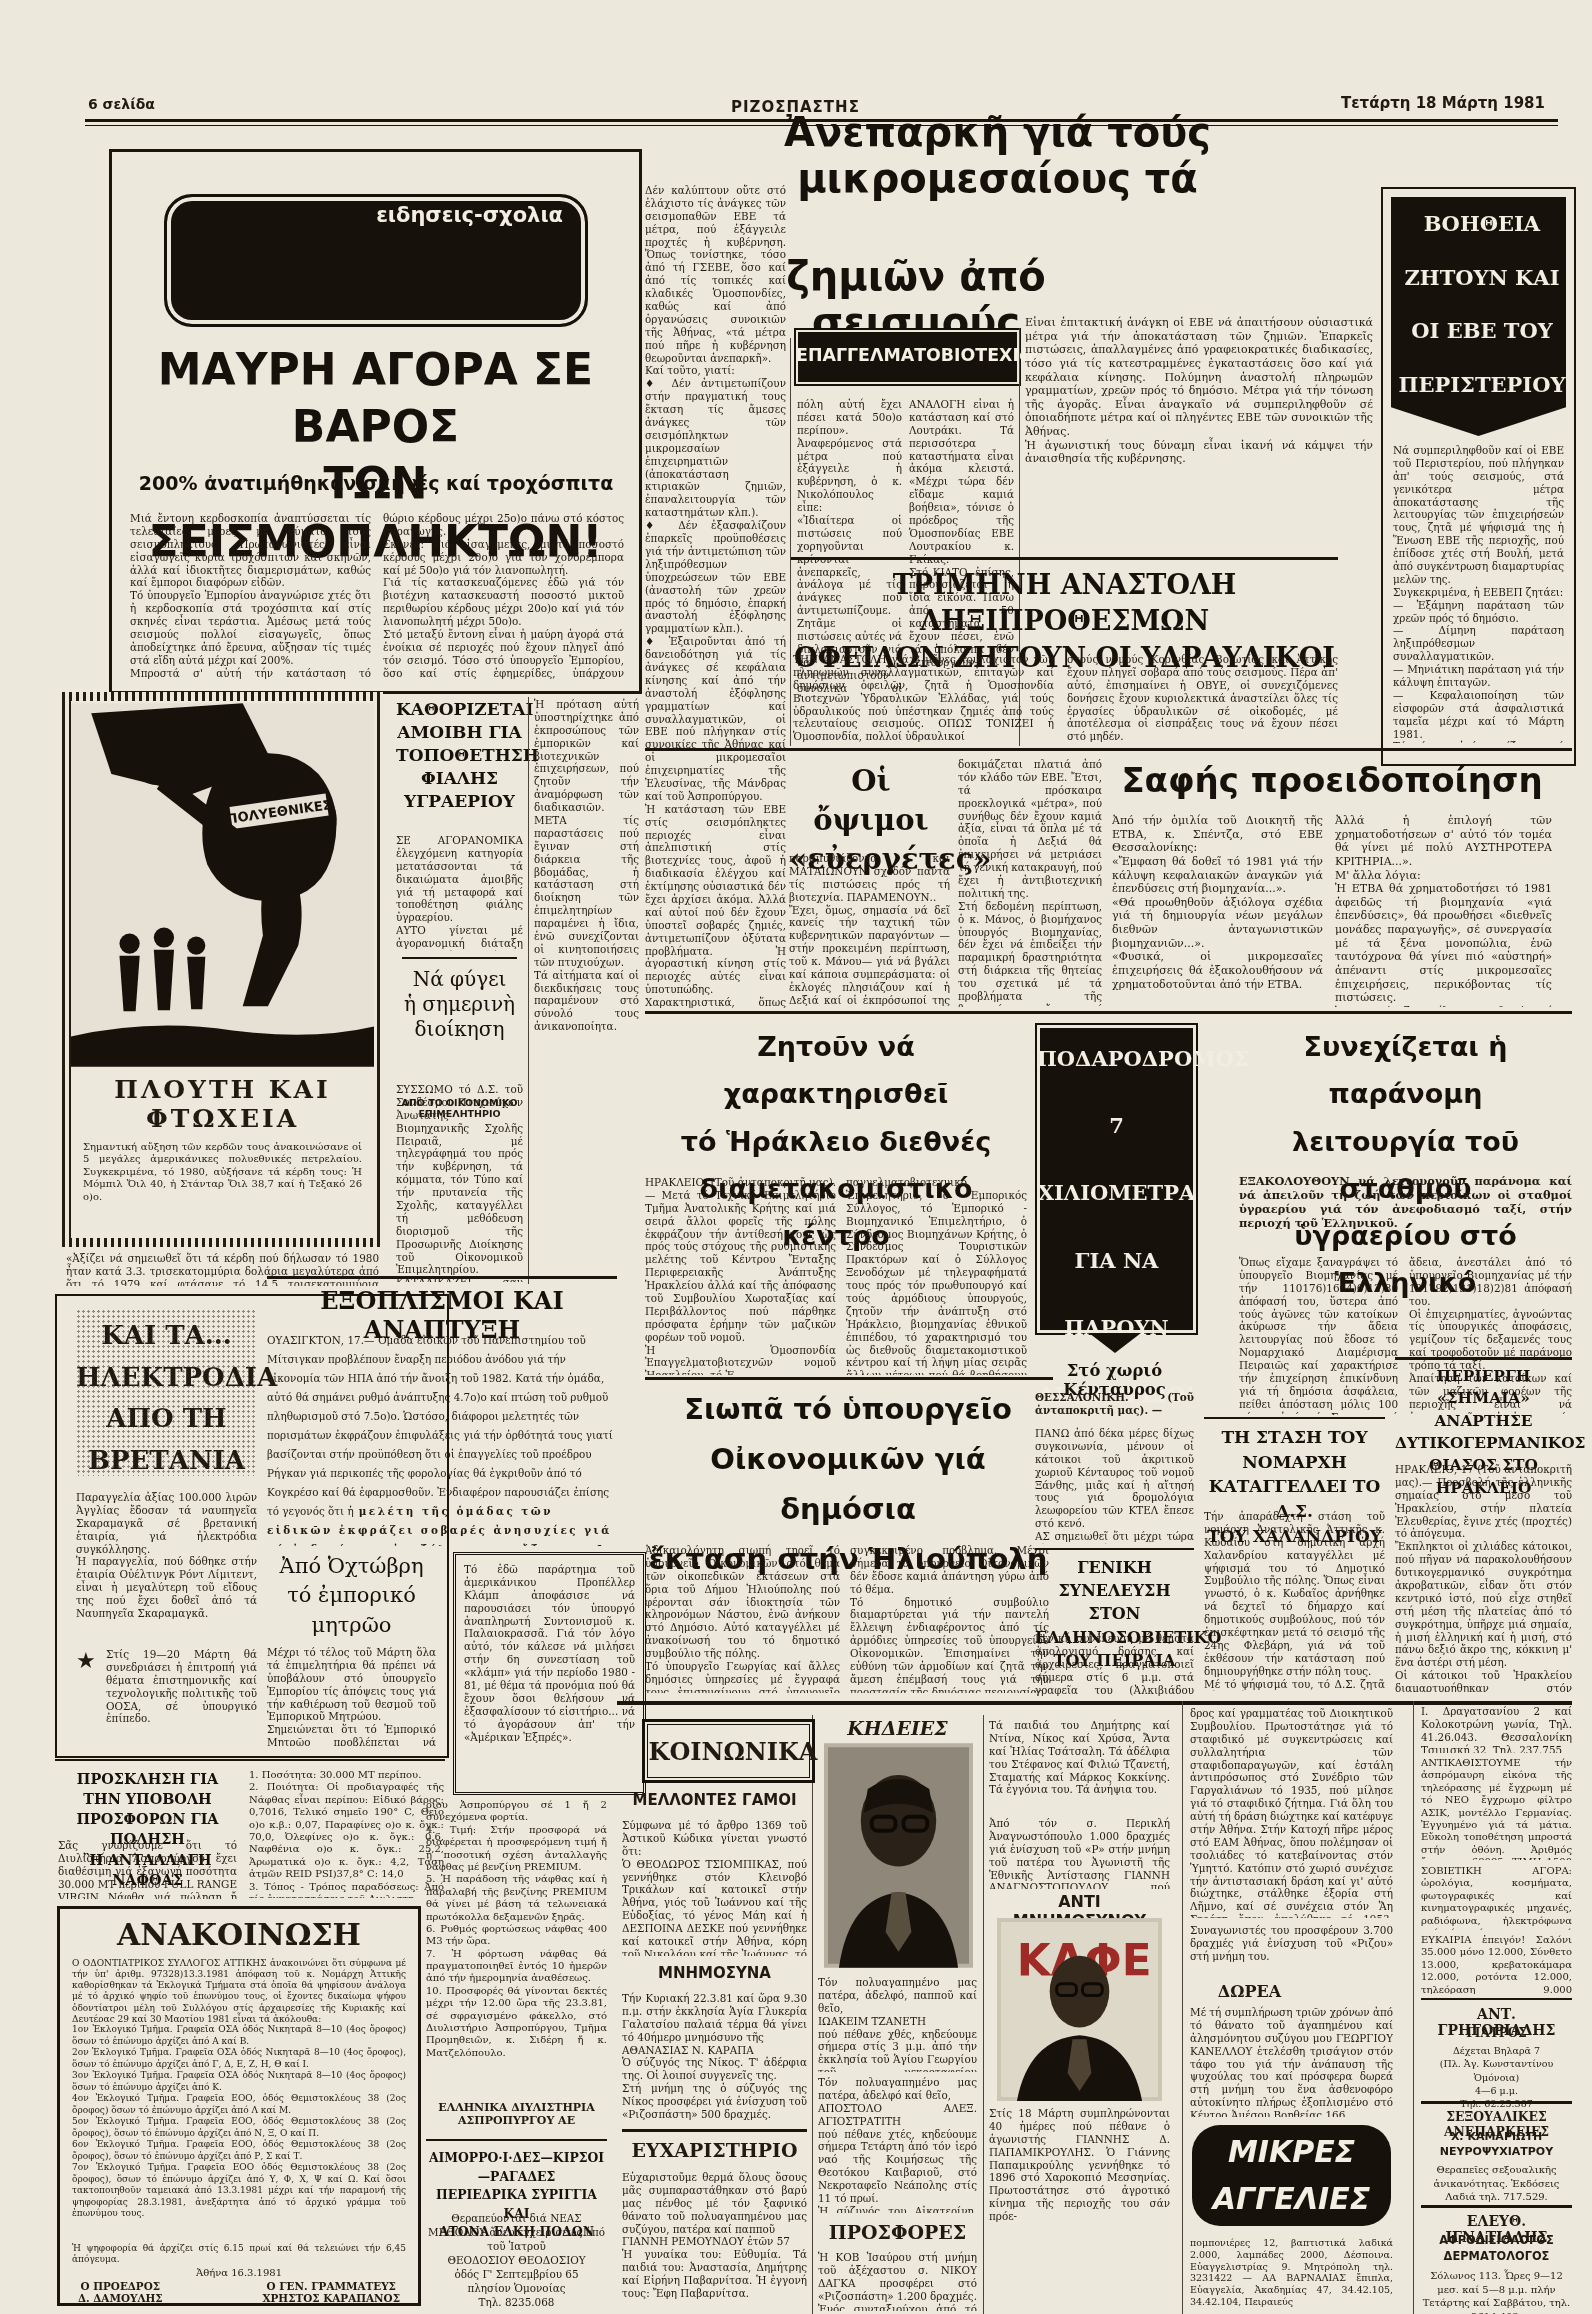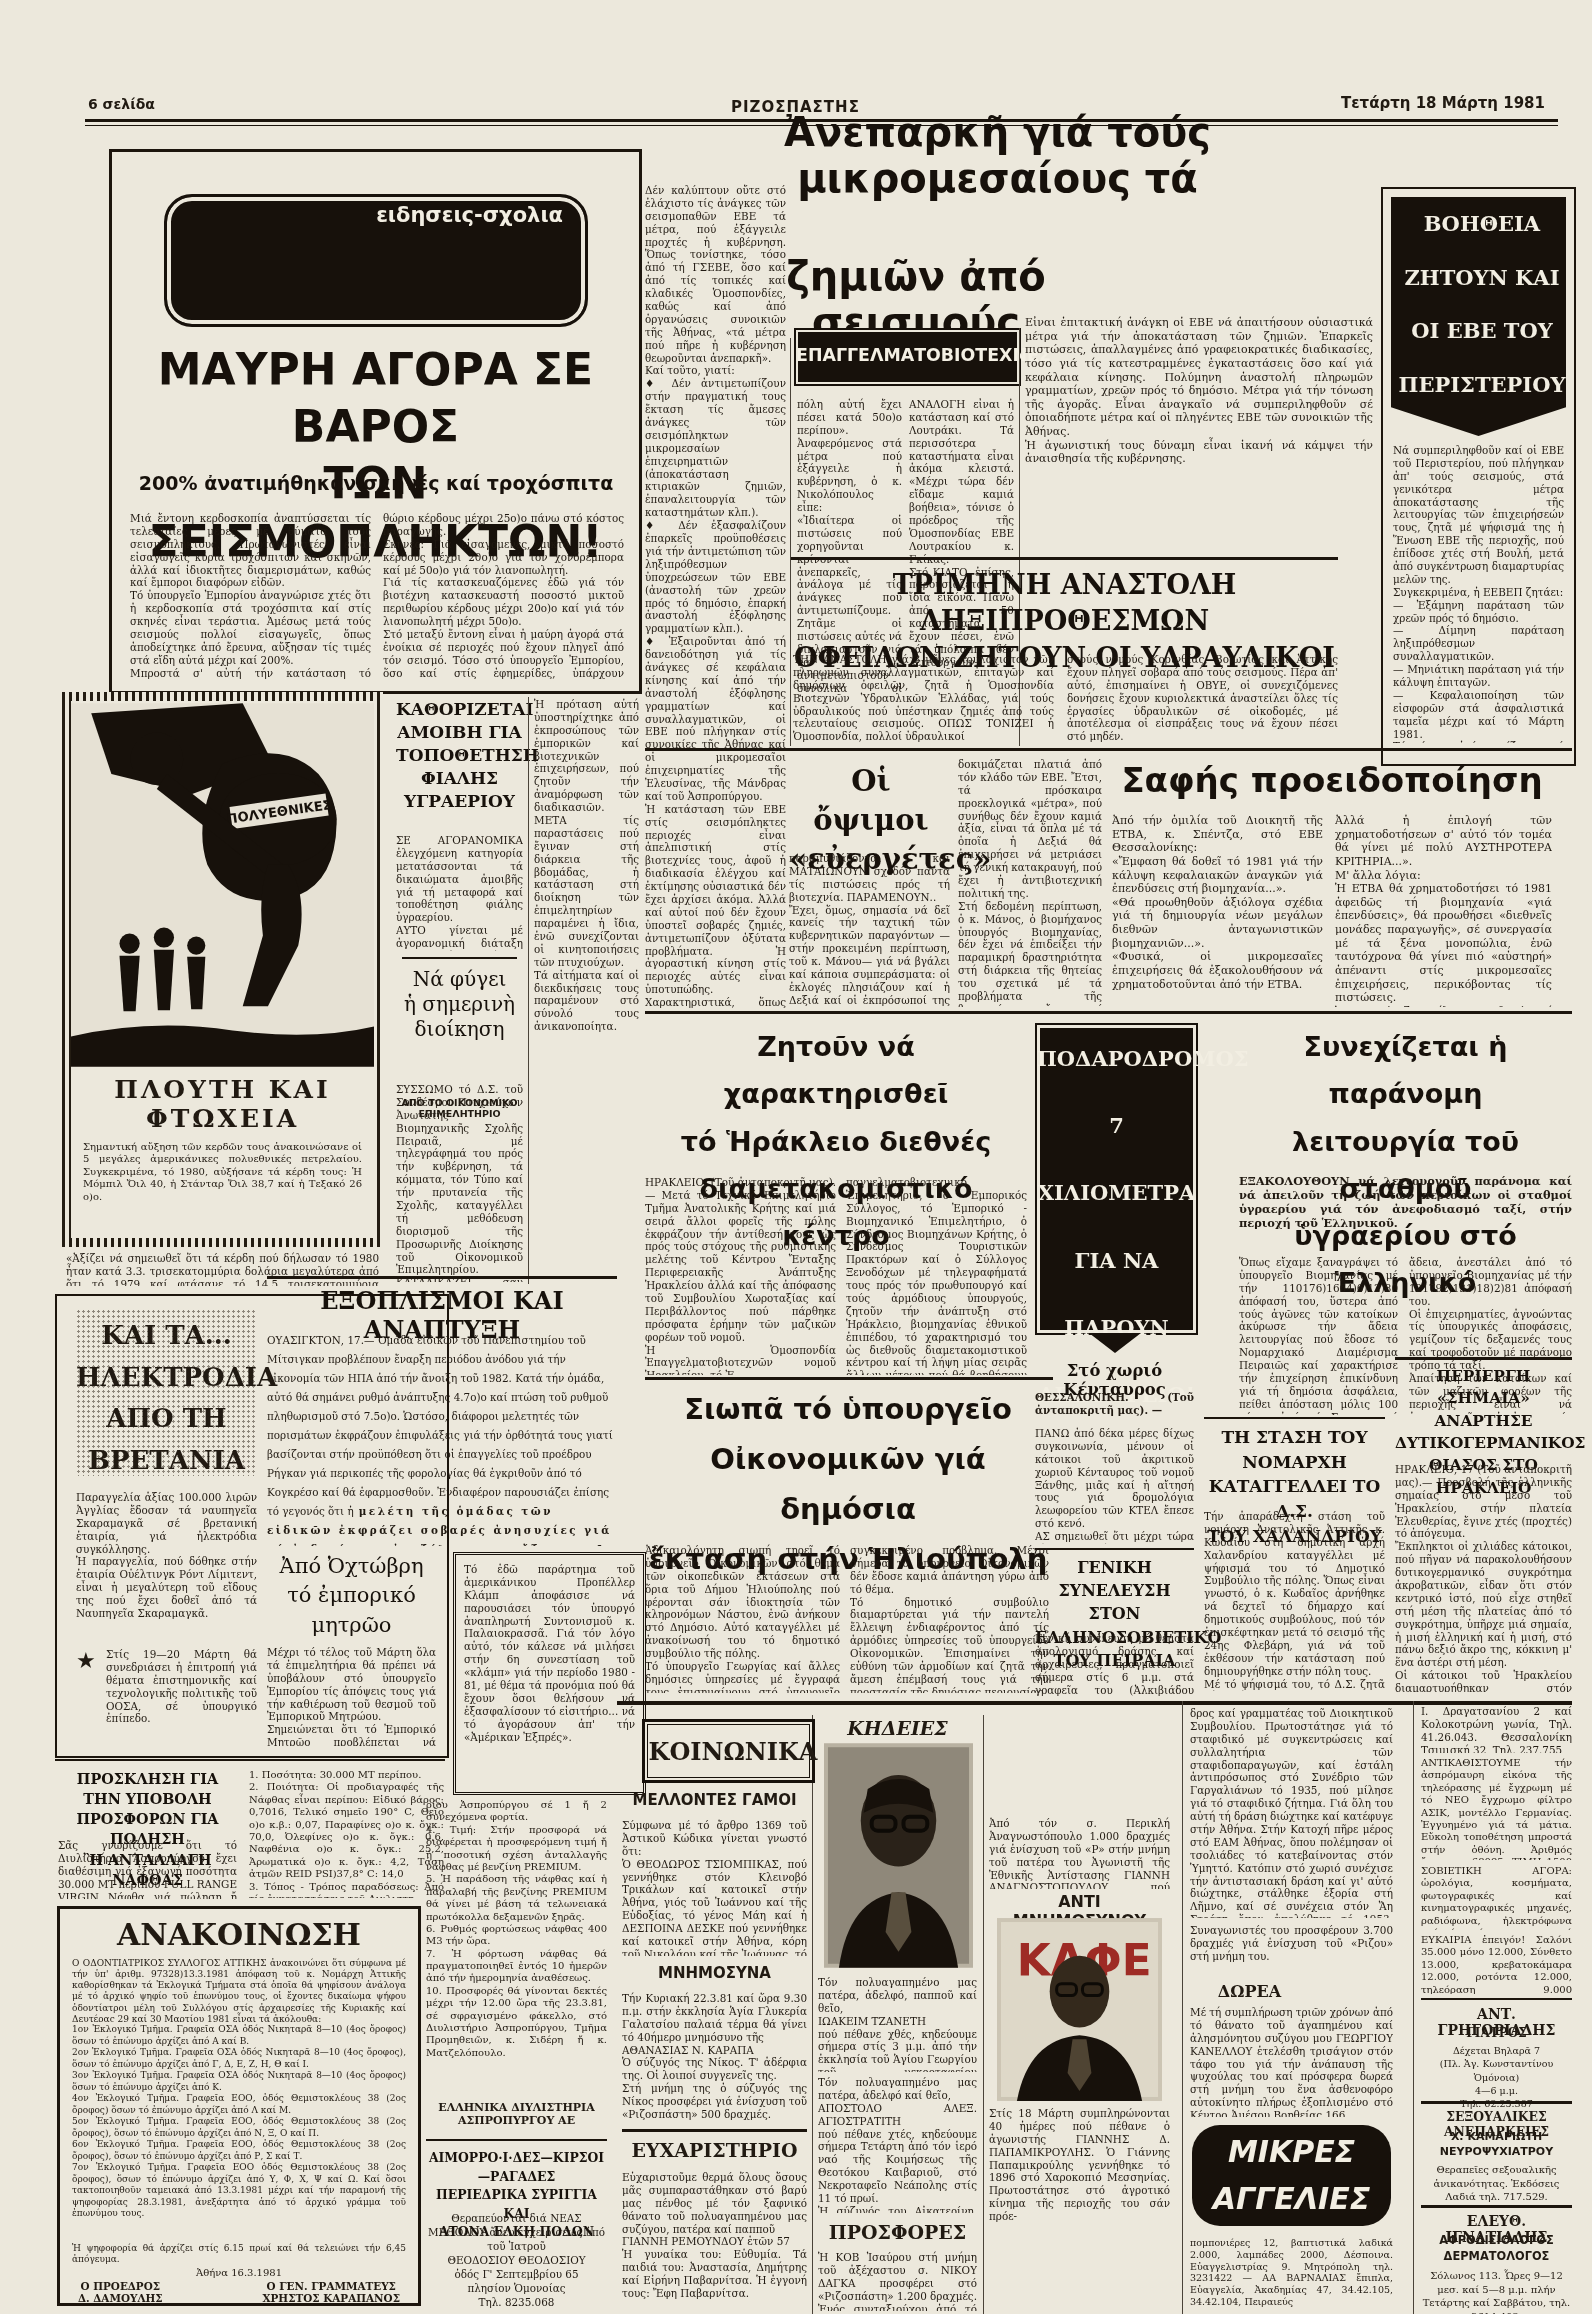--- a/index.html
+++ b/index.html
@@ -333,20 +333,21 @@
   <div class="abs txt" style="left:818px;top:1976px;width:159px;height:96px;">Τόν πολυαγαπημένο μας πατέρα, ἀδελφό, παπποῦ καί θεῖο,
 ΙΩΑΚΕΙΜ ΤΖΑΝΕΤΗ
 πού πέθανε χθές, κηδεύουμε σήμερα στίς 3 μ.μ. ἀπό τήν ἐκκλησία τοῦ Ἁγίου Γεωργίου τοῦ νεκροταφείου Καισαριανῆς.</div>
   <div class="abs txt" style="left:818px;top:2076px;width:159px;height:137px;">Τόν πολυαγαπημένο μας πατέρα, ἀδελφό καί θεῖο,
 ΑΠΟΣΤΟΛΟ ΑΛΕΞ. ΑΓΙΟΣΤΡΑΤΙΤΗ
 πού πέθανε χτές, κηδεύουμε σήμερα Τετάρτη ἀπό τόν ἱερό ναό τῆς Κοιμήσεως τῆς Θεοτόκου Καιβαριοῦ, στό Νεκροταφεῖο Νεάπολης στίς 11 τό πρωί.
 Ἡ σύζυγός του Αἰκατερίνη. Τά παιδιά του: Ἀλέκος καί Νέτα Ἁγιοστρατίτη, Παναγιώτης Ἁγιοστρατίτης, Γεώργιος καί Πολυτίμη Ἁγιοστρατίτη. Τά ἀδέρφια. Οἱ θεῖοι. Οἱ ἀνήψιοι. Οἱ ὑπόλοιποι συγγενεῖς.</div>
   <div class="abs doc serif b" style="left:818px;top:2221px;width:159px;font-size:19px;">ΠΡΟΣΦΟΡΕΣ</div>
   <div class="abs txt" style="left:818px;top:2251px;width:159px;height:60px;">Ἡ ΚΟΒ Ἰσαύρου στή μνήμη τοῦ ἀξέχαστου σ. ΝΙΚΟΥ ΔΑΓΚΑ προσφέρει στό «Ριζοσπάστη» 1.200 δραχμές. Ἑνός συνταξιούχου ἀπό τό Ν...</div>
 
+  <div class="abs txt" style="left:989px;top:1719px;width:181px;height:94px;">Τά παιδιά του Δημήτρης καί Ντίνα, Νίκος καί Χρύσα, Ἄντα καί Ἠλίας Τσάτσαλη. Τά ἀδέλφια του Στέφανος καί Φιλιώ Τζανετή, Σταματής καί Μάρκος Κοκκίνης. Τά ἐγγόνια του. Τά ἀνήψια του.</div>
   <div class="abs txt" style="left:989px;top:1817px;width:181px;height:72px;">Ἀπό τόν σ. Περικλή Ἀναγνωστόπουλο 1.000 δραχμές γιά ἐνίσχυση τοῦ «Ρ» στήν μνήμη τοῦ πατέρα του Ἀγωνιστῆ τῆς Ἐθνικῆς Ἀντίστασης ΓΙΑΝΝΗ ΑΝΑΓΝΩΣΤΟΠΟΥΛΟΥ πού πέθανε πρίν ἕνα χρόνο.</div>
   <div class="abs doc sans b" style="left:989px;top:1892px;width:181px;font-size:16px;">ΑΝΤΙ ΜΝΗΜΟΣΥΝΟΥ</div>
   <svg class="abs" style="left:997px;top:1918px;" width="165" height="183" viewBox="0 0 166 184">
     <rect width="166" height="184" fill="#ccc5b4"></rect>
     <rect x="4" y="4" width="158" height="176" fill="#ded8c8"></rect>
     <text x="20" y="58" font-size="44" font-family="DejaVu Sans, sans-serif" font-weight="bold" fill="#9e2b25">ΚΑΦΕ</text>
     <ellipse cx="83" cy="74" rx="30" ry="36" fill="#34291c"></ellipse>
     <rect x="60" y="66" width="20" height="12" rx="5" fill="none" stroke="#0d0a06" stroke-width="3"></rect>
     <rect x="86" y="66" width="20" height="12" rx="5" fill="none" stroke="#0d0a06" stroke-width="3"></rect>
     <path d="M20 184 q12 -62 63 -66 q51 4 63 66 Z" fill="#17110b"></path>

